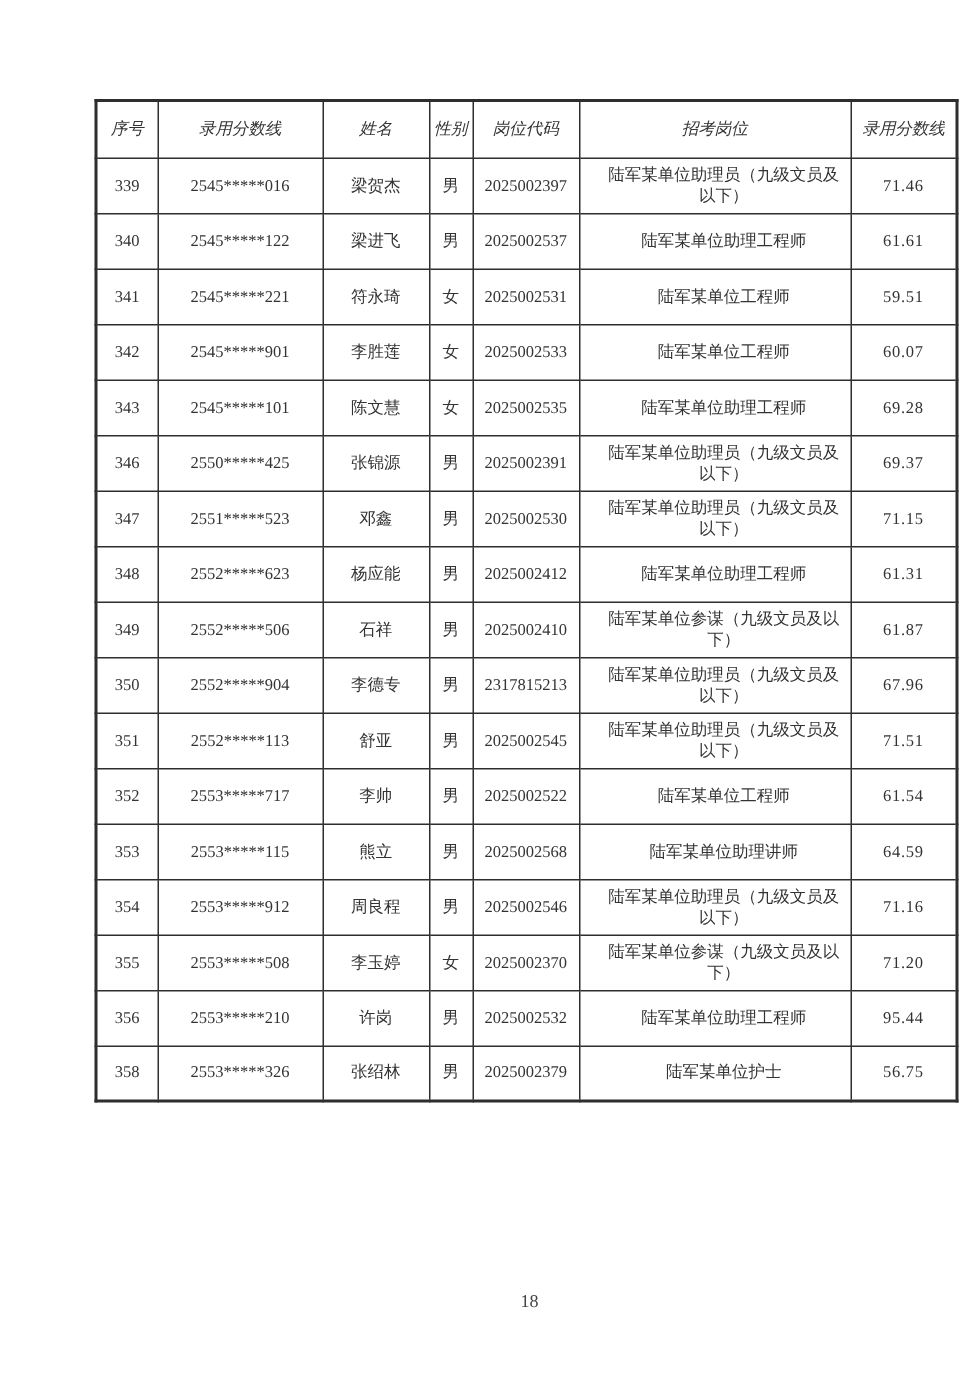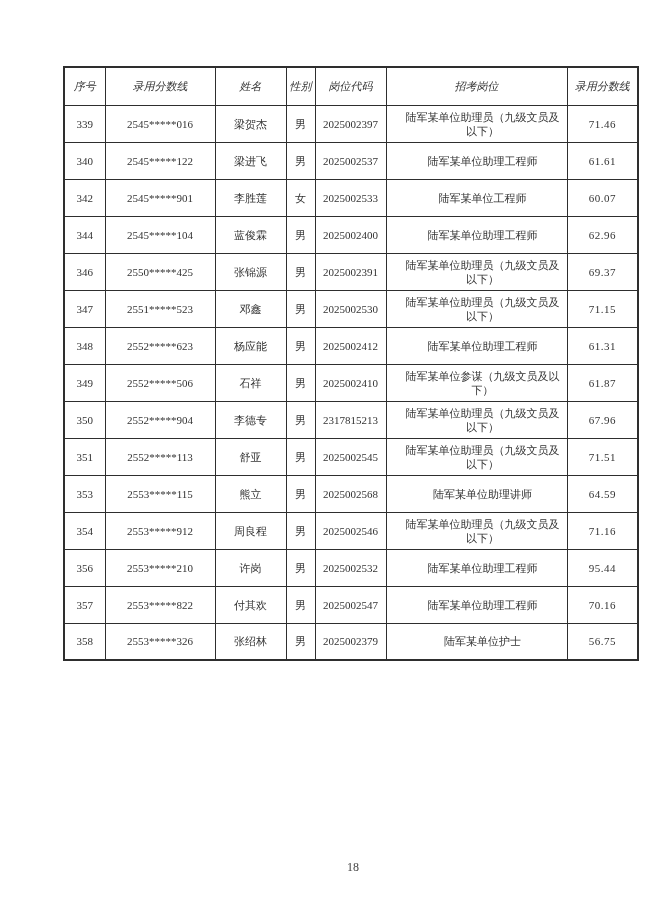--- a/index.html
+++ b/index.html
@@ -105,36 +105,45 @@
         <tr>
     <td class="col-seq">340</td>
     <td class="col-exam-id">2545*****122</td>
     <td class="col-name">梁进飞</td>
     <td class="col-gender">男</td>
     <td class="col-job-code">2025002537</td>
     <td class="col-position">陆军某单位助理工程师</td>
     <td class="col-score">61.61</td>
   </tr>
         <tr>
+    <td class="col-seq">341</td>
+    <td class="col-exam-id">2545*****221</td>
+    <td class="col-name">符永琦</td>
+    <td class="col-gender">女</td>
+    <td class="col-job-code">2025002531</td>
+    <td class="col-position">陆军某单位工程师</td>
+    <td class="col-score">59.51</td>
+  </tr>
+        <tr>
     <td class="col-seq">342</td>
     <td class="col-exam-id">2545*****901</td>
     <td class="col-name">李胜莲</td>
     <td class="col-gender">女</td>
     <td class="col-job-code">2025002533</td>
     <td class="col-position">陆军某单位工程师</td>
     <td class="col-score">60.07</td>
   </tr>
         <tr>
-    <td class="col-seq">344</td>
-    <td class="col-exam-id">2545*****104</td>
-    <td class="col-name">蓝俊霖</td>
-    <td class="col-gender">男</td>
-    <td class="col-job-code">2025002400</td>
-    <td class="col-position">陆军某单位助理工程师</td>
-    <td class="col-score">62.96</td>
+    <td class="col-seq">343</td>
+    <td class="col-exam-id">2545*****101</td>
+    <td class="col-name">陈文慧</td>
+    <td class="col-gender">女</td>
+    <td class="col-job-code">2025002535</td>
+    <td class="col-position">陆军某单位助理工程师</td>
+    <td class="col-score">69.28</td>
   </tr>
         <tr>
     <td class="col-seq">346</td>
     <td class="col-exam-id">2550*****425</td>
     <td class="col-name">张锦源</td>
     <td class="col-gender">男</td>
     <td class="col-job-code">2025002391</td>
     <td class="col-position">陆军某单位助理员（九级文员及以下）</td>
     <td class="col-score">69.37</td>
   </tr>
@@ -177,56 +186,65 @@
         <tr>
     <td class="col-seq">351</td>
     <td class="col-exam-id">2552*****113</td>
     <td class="col-name">舒亚</td>
     <td class="col-gender">男</td>
     <td class="col-job-code">2025002545</td>
     <td class="col-position">陆军某单位助理员（九级文员及以下）</td>
     <td class="col-score">71.51</td>
   </tr>
         <tr>
+    <td class="col-seq">352</td>
+    <td class="col-exam-id">2553*****717</td>
+    <td class="col-name">李帅</td>
+    <td class="col-gender">男</td>
+    <td class="col-job-code">2025002522</td>
+    <td class="col-position">陆军某单位工程师</td>
+    <td class="col-score">61.54</td>
+  </tr>
+        <tr>
     <td class="col-seq">353</td>
     <td class="col-exam-id">2553*****115</td>
     <td class="col-name">熊立</td>
     <td class="col-gender">男</td>
     <td class="col-job-code">2025002568</td>
     <td class="col-position">陆军某单位助理讲师</td>
     <td class="col-score">64.59</td>
   </tr>
         <tr>
     <td class="col-seq">354</td>
     <td class="col-exam-id">2553*****912</td>
     <td class="col-name">周良程</td>
     <td class="col-gender">男</td>
     <td class="col-job-code">2025002546</td>
     <td class="col-position">陆军某单位助理员（九级文员及以下）</td>
     <td class="col-score">71.16</td>
   </tr>
         <tr>
+    <td class="col-seq">355</td>
+    <td class="col-exam-id">2553*****508</td>
+    <td class="col-name">李玉婷</td>
+    <td class="col-gender">女</td>
+    <td class="col-job-code">2025002370</td>
+    <td class="col-position">陆军某单位参谋（九级文员及以下）</td>
+    <td class="col-score">71.20</td>
+  </tr>
+        <tr>
     <td class="col-seq">356</td>
     <td class="col-exam-id">2553*****210</td>
     <td class="col-name">许岗</td>
     <td class="col-gender">男</td>
     <td class="col-job-code">2025002532</td>
     <td class="col-position">陆军某单位助理工程师</td>
     <td class="col-score">95.44</td>
   </tr>
         <tr>
-    <td class="col-seq">357</td>
-    <td class="col-exam-id">2553*****822</td>
-    <td class="col-name">付其欢</td>
-    <td class="col-gender">男</td>
-    <td class="col-job-code">2025002547</td>
-    <td class="col-position">陆军某单位助理工程师</td>
-    <td class="col-score">70.16</td>
-  </tr>
-        <tr>
     <td class="col-seq">358</td>
     <td class="col-exam-id">2553*****326</td>
     <td class="col-name">张绍林</td>
     <td class="col-gender">男</td>
     <td class="col-job-code">2025002379</td>
     <td class="col-position">陆军某单位护士</td>
     <td class="col-score">56.75</td>
   </tr>
       </tbody>
   </table>

